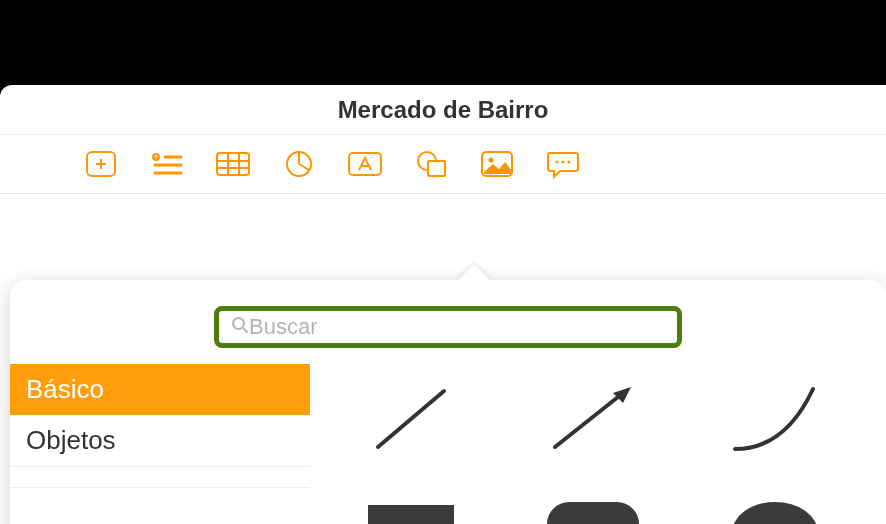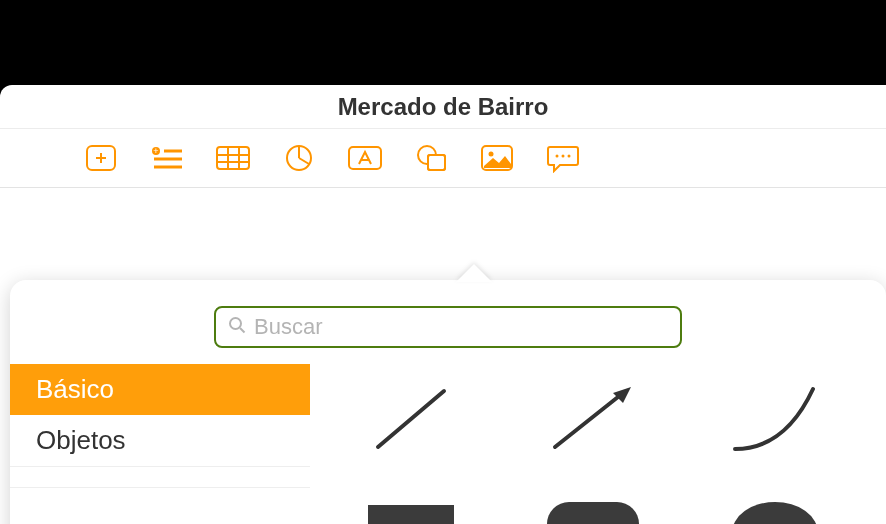--- a/index.html
+++ b/index.html
@@ -21,21 +21,21 @@
       background: #000;
     }
     .app-window {
       background: #fff;
       width: 100%;
       height: 439px;
       position: relative;
       border-top-left-radius: 12px;
     }
     .title-bar {
-      height: 44px;
+      height: 50px;
       display: flex;
       align-items: center;
       justify-content: center;
       border-bottom: 1px solid #ececec;
     }
     .title-text {
       font-size: 24px;
       font-weight: 600;
       color: #333;
     }
@@ -95,26 +95,25 @@
       flex-direction: column;
     }
     .search-row {
       padding: 26px 0 16px 0;
       display: flex;
       justify-content: center;
     }
     .search-box {
       width: 468px;
       height: 42px;
-      border: 2px solid #4d7c0f;
+      border: 5px solid #4d7c0f;
       border-radius: 8px;
       display: flex;
       align-items: center;
       padding: 4px 12px;
-      gap: 8px;
     }
     .search-icon {
       color: #b4b4b4;
       font-size: 20px;
       flex-shrink: 0;
     }
     .search-input {
       border: none;
       outline: none;
       font-size: 22px;
@@ -129,21 +128,21 @@
       flex: 1;
       display: flex;
       overflow: hidden;
     }
     .sidebar {
       width: 300px;
       flex-shrink: 0;
       overflow: hidden;
     }
     .sidebar-item {
-      padding: 10px 0 10px 26px;
+      padding: 10px 0 10px 16px;
       font-size: 26px;
       color: #333;
       cursor: pointer;
       border-bottom: 1px solid #eee;
     }
     .sidebar-item.selected {
       background: #ff9e0a;
       color: #fff;
       border-bottom: none;
     }

